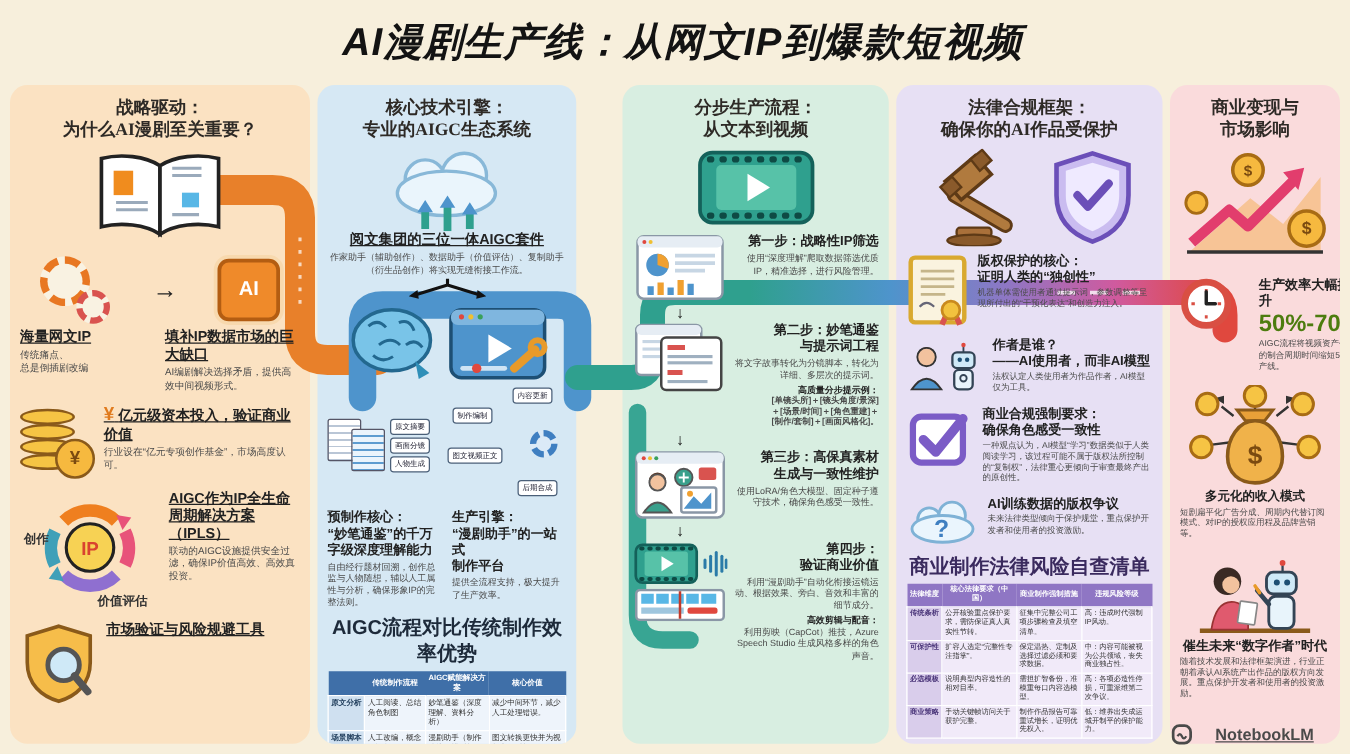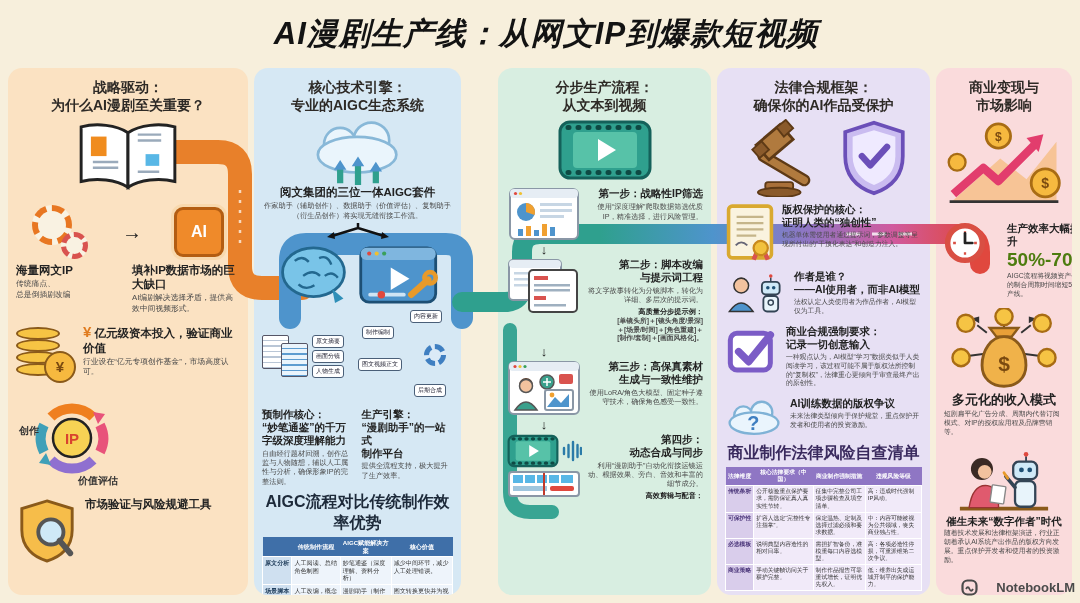--- a/index.html
+++ b/index.html
@@ -6,25 +6,25 @@
   .canvas{position:relative;width:1080px;height:603px;overflow:hidden;background:#f7efdc;}
   .main-title{position:absolute;top:13px;left:6px;width:100%;text-align:center;font-size:31px;font-weight:900;color:#131313;letter-spacing:1px;z-index:3;font-style:italic;}
   .pipes{position:absolute;left:0;top:0;z-index:1;pointer-events:none;}
   .panel{position:absolute;top:68px;height:527px;border-radius:14px;overflow:hidden;padding:9px 8px;box-sizing:border-box;}
   .panel>*{position:relative;z-index:2;}
   #p1{left:8px;width:240px;background:#fbe2c2;}
   #p2{left:254px;width:207px;background:#d6e8f4;}
   #p3{left:498px;width:213px;background:#d8eee1;}
   #p4{left:717px;width:213px;background:#e7e0f4;}
   #p5{left:936px;width:136px;background:#fadbdc;}
-  .hdr{font-size:14px;font-weight:800;color:#2e2a26;text-align:center;white-space:pre-line;line-height:1.3;margin:1px 0 5px;}
+  .hdr{font-size:14px;font-weight:800;color:#2e2a26;text-align:center;white-space:pre-line;line-height:1.3;margin:1px 0 5px;font-family:Liberation Serif, serif;}
   .center{display:flex;justify-content:center;}
   .t{font-weight:800;color:#222;white-space:pre-line;line-height:1.22;}
   .s{color:#4a4a4a;white-space:pre-line;line-height:1.3;}
-  .t12{font-size:11.5px;margin-bottom:2px;} .t11{font-size:10.5px;margin-bottom:2px;}
+  .t12{font-size:11.5px;margin-bottom:2px;text-decoration:underline;} .t11{font-size:10.5px;margin-bottom:2px;}
   .s8{font-size:7.8px;} .s7{font-size:7.2px;} .s68{font-size:6.8px;}
   .itm{display:flex;gap:7px;align-items:flex-start;margin-top:9px;}
   .duo{display:flex;gap:8px;margin-top:4px;}
   .duo>div{flex:1;}
   .icnrow{display:flex;align-items:center;justify-content:space-around;margin-top:4px;}
   .arrowchar{font-size:20px;font-weight:900;color:#222;}
   .yen{color:#e07b1e;font-weight:900;font-size:15px;}
   
   .gearwrap{position:relative;width:58px;height:54px;}
   .gear{position:absolute;border-radius:50%;box-sizing:border-box;background:#f9f2e2;}
@@ -55,21 +55,21 @@
   #p4 .tbl th{background:#8f76c4;font-size:5.8px;}
   #p4 .tbl td{background:#f1eaf9;border:1px solid #fff;}
   #p4 .tbl td.rl{background:#d9cdeb;font-weight:800;color:#4a3579;white-space:nowrap;}
   
   .step{display:flex;gap:6px;align-items:flex-start;margin-top:2px;text-align:right;}
   .sic{width:76px;flex:none;display:flex;flex-direction:column;align-items:center;gap:2px;}
   .dar{width:76px;text-align:center;font-size:13px;font-weight:900;color:#111;line-height:1;margin:2px 0;}
   .elbl{font-weight:800;color:#222;font-size:7.2px;margin-top:2px;}
   
   .bignum{font-size:19px;font-weight:900;color:#4d7c0f;line-height:1.1;margin:1px 0;}
-  .wm{position:absolute;right:5px;bottom:7px;display:flex;align-items:center;gap:18px;z-index:5;color:#4a4a4a;font-weight:800;font-size:13px;}
+  .wm{position:absolute;right:29px;bottom:7px;display:flex;align-items:center;gap:18px;z-index:5;color:#4a4a4a;font-weight:800;font-size:13px;text-decoration:underline;}
   .splitarrow{display:flex;justify-content:center;margin:2px 0;}
 </style>
 </head>
 <body>
 
 <div class="canvas">
 
   <svg class="pipes" width="1080" height="603" viewBox="0 0 1080 603">
     <defs>
       <linearGradient id="rb" gradientUnits="userSpaceOnUse" x1="600" y1="0" x2="975" y2="0">
@@ -145,20 +145,24 @@
         <path d="M84 33 A30 30 0 0 1 84 60" fill="none" stroke="#e8537a" stroke-width="10"></path>
         <path d="M77 68 A30 30 0 0 1 35 68" fill="none" stroke="#8f6fd0" stroke-width="10"></path>
         <path d="M28 60 A30 30 0 0 1 28 33" fill="none" stroke="#3fa0b8" stroke-width="10"></path>
         <path d="M77 20 l12 2 -7 10 Z" fill="#e8537a"></path>
         <path d="M35 73 l-12 -2 7 -10 Z" fill="#3fa0b8"></path>
         <circle cx="56" cy="46" r="19" fill="#f7d254" stroke="#222" stroke-width="2.5"></circle>
         <text x="56" y="52" text-anchor="middle" font-size="15" font-weight="bold" fill="#d9432f">IP</text>
         <text x="3" y="42" font-size="10" font-weight="bold" fill="#333">创作</text>
         <text x="62" y="92" font-size="10" font-weight="bold" fill="#333">价值评估</text>
       </svg>
+      <div>
+        <div class="t t12">AIGC作为IP全生命周期解决方案（IPLS）</div>
+        <div class="s s8">联动的AIGC设施提供安全过滤，确保IP价值高效、高效真投资。</div>
+      </div>
     </div>
     <div class="itm">
       <svg width="62" height="66" viewBox="0 0 64 68" style="flex:none">
         <path d="M32 4 L58 12 V34 C58 52 46 62 32 66 C18 62 6 52 6 34 V12 Z" fill="#f6bd4a" stroke="#8a5a1a" stroke-width="3"></path>
         <circle cx="36" cy="36" r="13" fill="#cfe9f7" stroke="#555" stroke-width="4"></circle>
         <path d="M45 45 L56 58" stroke="#555" stroke-width="6" stroke-linecap="round"></path>
       </svg>
       <div>
         <div class="t t12">市场验证与风险规避工具</div>
       </div>
@@ -326,21 +330,21 @@
             <rect x="7" y="26" width="16" height="2.5" fill="#c7d6e4"></rect>
           <rect x="22" y="12" width="48" height="42" rx="4" fill="#fff" stroke="#444" stroke-width="2"></rect>
           <rect x="27" y="18" width="14" height="4" fill="#d9534f"></rect>
             <rect x="27" y="26" width="36" height="2.5" fill="#9fb0c0"></rect>
             <rect x="27" y="31" width="36" height="2.5" fill="#9fb0c0"></rect>
           <rect x="27" y="38" width="12" height="4" fill="#d9534f"></rect>
             <rect x="27" y="46" width="32" height="2.5" fill="#9fb0c0"></rect>
         </svg>
       </div>
       <div>
-        <div class="t t11">第二步：脚本改编
+        <div class="t t11">第二步：妙笔通鉴
 与提示词工程</div>
         <div class="s s7">将文字故事转化为分镜脚本，转化为详细、多层次的提示词。</div>
         <div class="elbl">高质量分步提示例：</div>
         <div class="s s68" style="font-weight:700">[单镜头所]＋[镜头角度/景深]
 ＋[场景/时间]＋[角色重建]＋
 [制作/套制]＋[画面风格化]。</div>
       </div>
     </div>
     <div class="dar">↓</div>
     <div class="step">
@@ -396,23 +400,24 @@
             <rect x="29" y="4" width="10" height="8" fill="#58b7e6"></rect>
             <rect x="41" y="4" width="10" height="8" fill="#58b7e6"></rect>
             <rect x="53" y="4" width="12" height="8" fill="#58b7e6"></rect>
           <rect x="5" y="15" width="34" height="5" fill="#9fc6de"></rect>
             <rect x="42" y="15" width="24" height="5" rx="2" fill="#e0483e"></rect>
           <line x1="36" y1="2" x2="36" y2="24" stroke="#c0392b" stroke-width="2"></line>
         </svg>
       </div>
       <div>
         <div class="t t11">第四步：
-动态合成与同步</div>
+验证商业价值</div>
         <div class="s s7">利用“漫剧助手”自动化衔接运镜运动、根据效果、旁白、音效和丰富的细节成分。</div>
         <div class="elbl">高效剪辑与配音：</div>
+        <div class="s s7">利用剪映（CapCot）推技，Azure Speech Studio 生成风格多样的角色声音。</div>
       </div>
     </div>
   </section>
 
   <section class="panel" id="p4">
     <div class="hdr">法律合规框架：
 确保你的AI作品受保护</div>
     <div class="icnrow" style="justify-content:center;gap:14px;">
       <svg width="86" height="78" viewBox="0 0 92 84">
         <path d="M26 40 L70 66" stroke="#5e3a16" stroke-width="13" stroke-linecap="round"></path>
@@ -462,21 +467,21 @@
         <div class="s s68">法权认定人类使用者为作品作者，AI模型仅为工具。</div>
       </div>
     </div>
     <div class="itm">
       <svg width="54" height="50" viewBox="0 0 64 60" style="flex:none">
         <rect x="6" y="10" width="48" height="44" rx="8" fill="#fff" stroke="#7b5cc6" stroke-width="6"></rect>
         <path d="M16 32 L28 44 L54 12" stroke="#7b5cc6" stroke-width="9" fill="none" stroke-linecap="round" stroke-linejoin="round"></path>
       </svg>
       <div>
         <div class="t t11">商业合规强制要求：
-记录一切创意输入</div>
+确保角色感受一致性</div>
         <div class="s s68">一种观点认为，AI模型“学习”数据类似于人类阅读学习，该过程可能不属于版权法所控制的“复制权”，法律重心更倾向于审查最终产出的原创性。</div>
       </div>
     </div>
     <div class="itm">
       <svg width="58" height="40" viewBox="0 0 76 52" style="flex:none">
         <g fill="#eaf5fd" stroke="#7fb2d6" stroke-width="3">
           <circle cx="24" cy="24" r="12"></circle>
             <circle cx="48" cy="20" r="14"></circle>
             <ellipse cx="38" cy="34" rx="32" ry="14"></ellipse>
         </g>
@@ -560,21 +565,21 @@
           <circle cx="16" cy="16" r="9" fill="#f6c444" stroke="#a86c14" stroke-width="2.5"></circle>
           <circle cx="56" cy="9" r="9" fill="#f6c444" stroke="#a86c14" stroke-width="2.5"></circle>
           <circle cx="96" cy="16" r="9" fill="#f6c444" stroke="#a86c14" stroke-width="2.5"></circle>
           <circle cx="11" cy="52" r="9" fill="#f6c444" stroke="#a86c14" stroke-width="2.5"></circle>
           <circle cx="101" cy="52" r="9" fill="#f6c444" stroke="#a86c14" stroke-width="2.5"></circle>
           <path d="M48 30 l-7 -9 h30 l-7 9 Z" fill="#e8a038" stroke="#8a5a1a" stroke-width="2.5"></path>
           <path d="M56 30 C42 30 33 45 33 60 C33 74 43 82 56 82 C69 82 79 74 79 60 C79 45 70 30 56 30 Z" fill="#f0b24a" stroke="#8a5a1a" stroke-width="3"></path>
           <text x="56" y="66" text-anchor="middle" font-size="22" font-weight="bold" fill="#7a4a10">$</text>
         </svg>
       </div>
-      <div class="t t11" style="text-align:center;font-size:13px;">多元化的收入模式</div>
+      <div class="t t11" style="text-align:center;font-size:10px;">多元化的收入模式</div>
       <div class="s s68">短剧扁平化广告分成、周期内代替订阅模式、对IP的授权应用程及品牌营销等。</div>
     </div>
     <div style="margin-top:10px;">
       <div class="center">
         <svg width="106" height="68" viewBox="0 0 108 74">
           <line x1="6" y1="67" x2="102" y2="67" stroke="#8a5a1a" stroke-width="4"></line>
           <circle cx="30" cy="24" r="12" fill="#3a2a24"></circle>
           <circle cx="33" cy="27" r="7.5" fill="#f2c29e"></circle>
           <path d="M16 66 q4 -26 20 -24 q13 2 12 24 Z" fill="#e05a6e" stroke="#933" stroke-width="1.5"></path>
           <rect x="40" y="42" width="15" height="19" rx="1" fill="#fff" stroke="#888" stroke-width="1.5" transform="rotate(8 47 51)"></rect>

